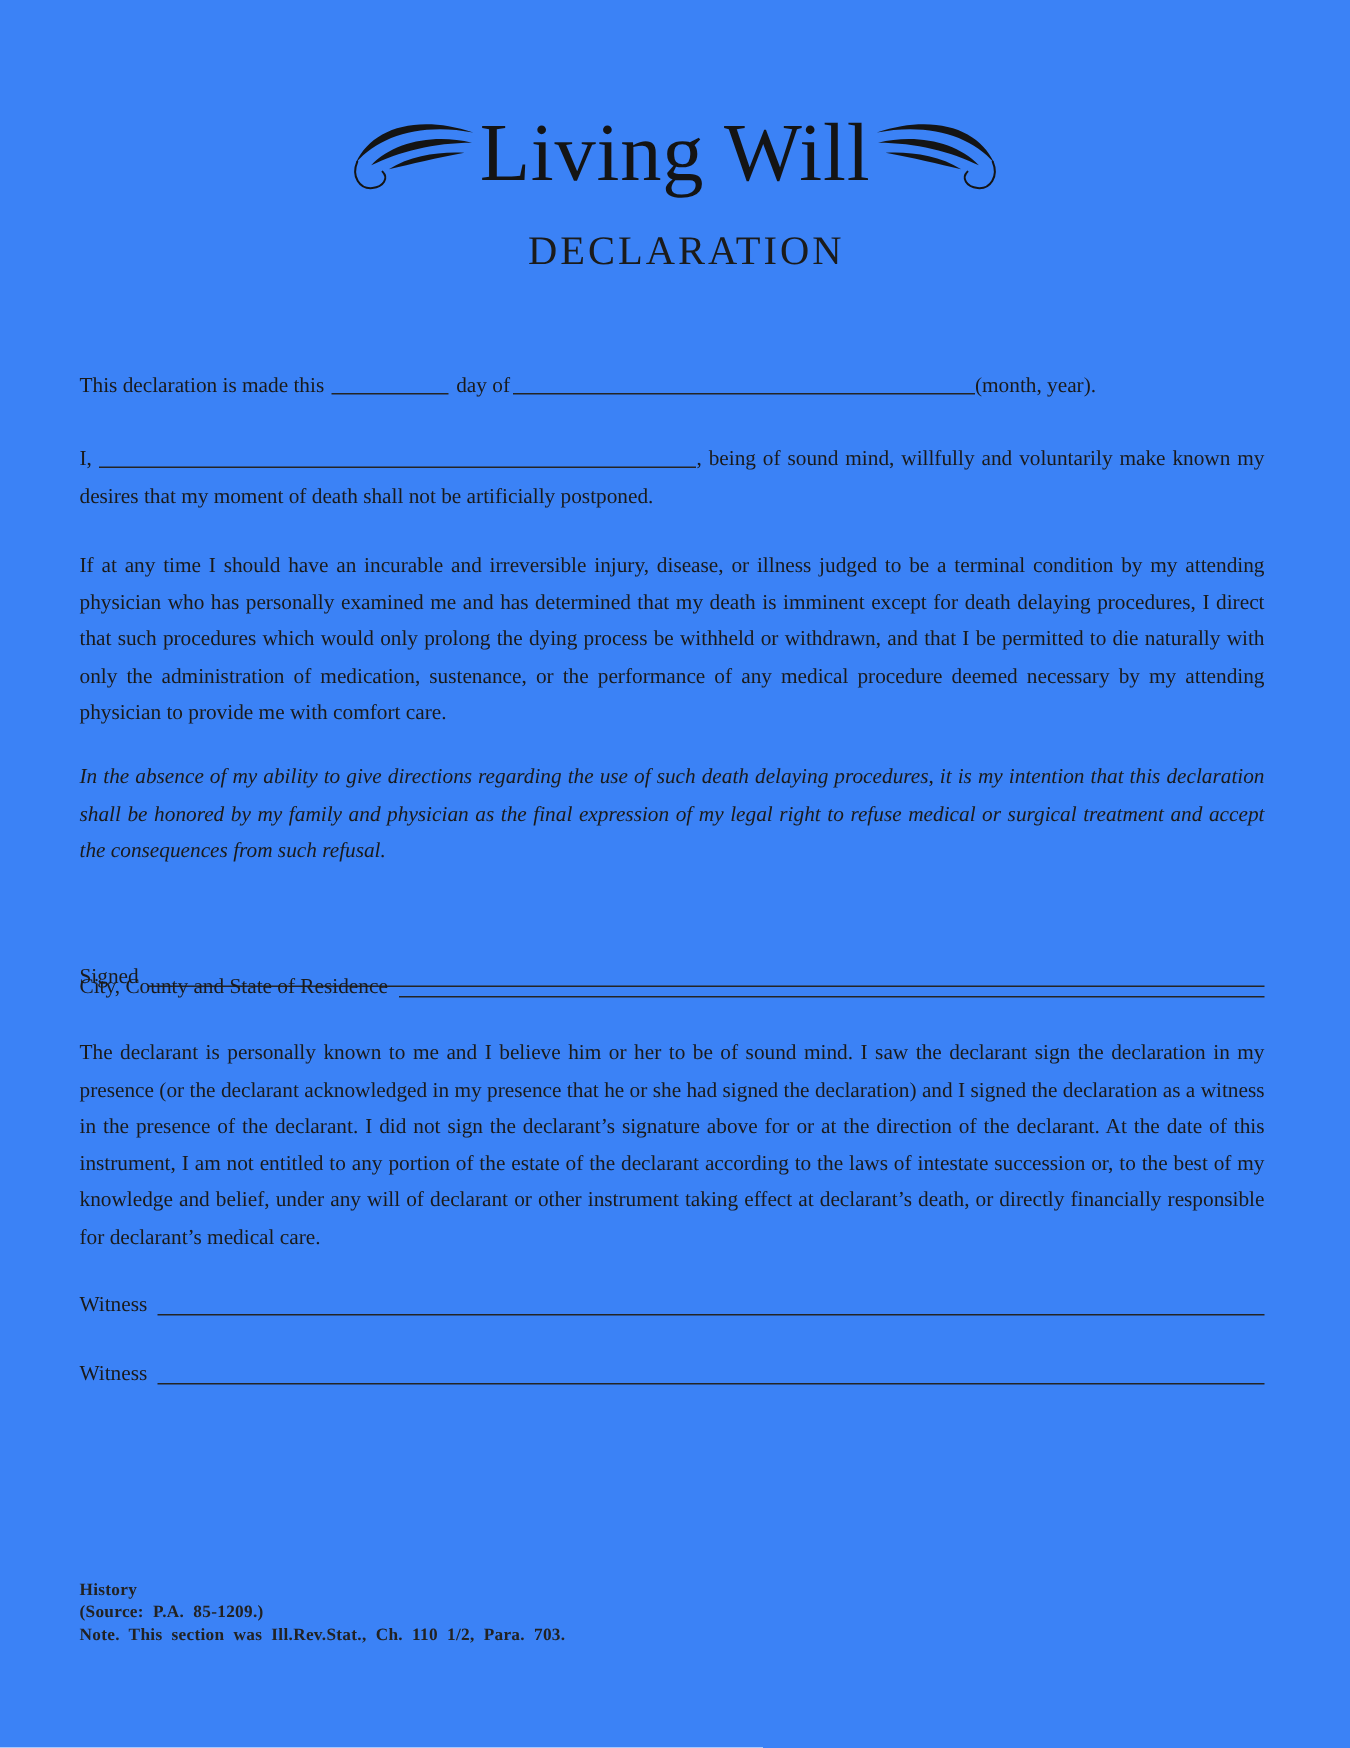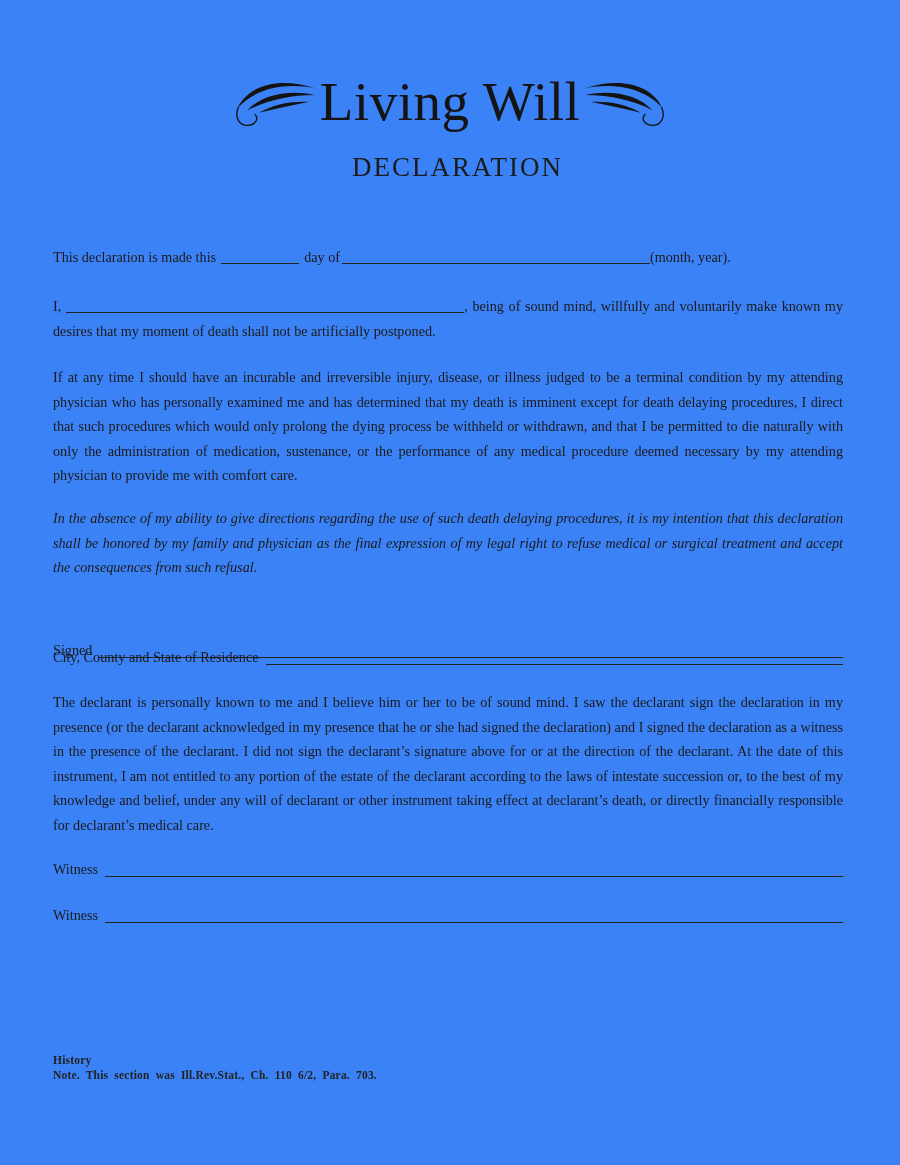--- a/index.html
+++ b/index.html
@@ -109,16 +109,17 @@
     <span class="fill"></span>
   </div>
 
   <div class="abs line-row" style="top:905px;">
     <span>Witness</span>
     <span class="fill"></span>
   </div>
 
   <div class="abs footer" style="top:1053px;font-weight:bold;">
     <div>History</div>
-    <div>Note. This section was Ill.Rev.Stat., Ch. 110 6/2, Para. 703.</div>
+    <div>(Source: P.A. 85-1209.)</div>
+    <div>Note. This section was Ill.Rev.Stat., Ch. 110 1/2, Para. 703.</div>
   </div>
 
 </div>
 
 </body></html>

